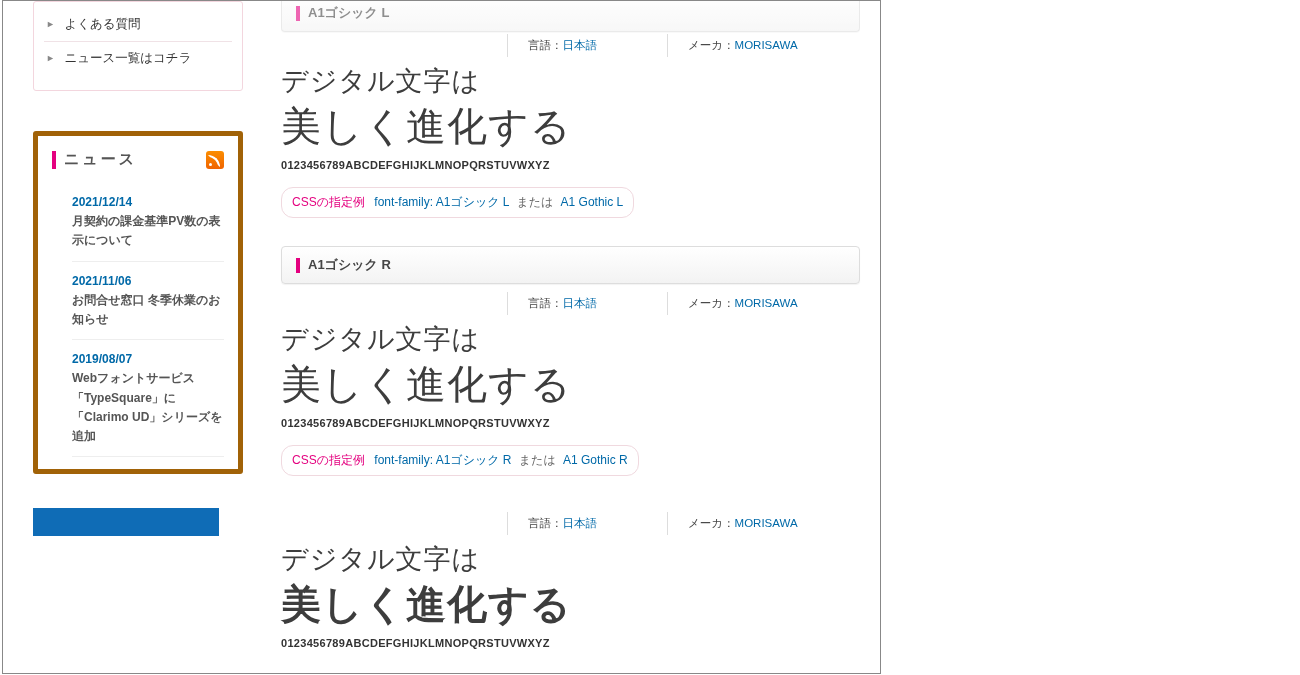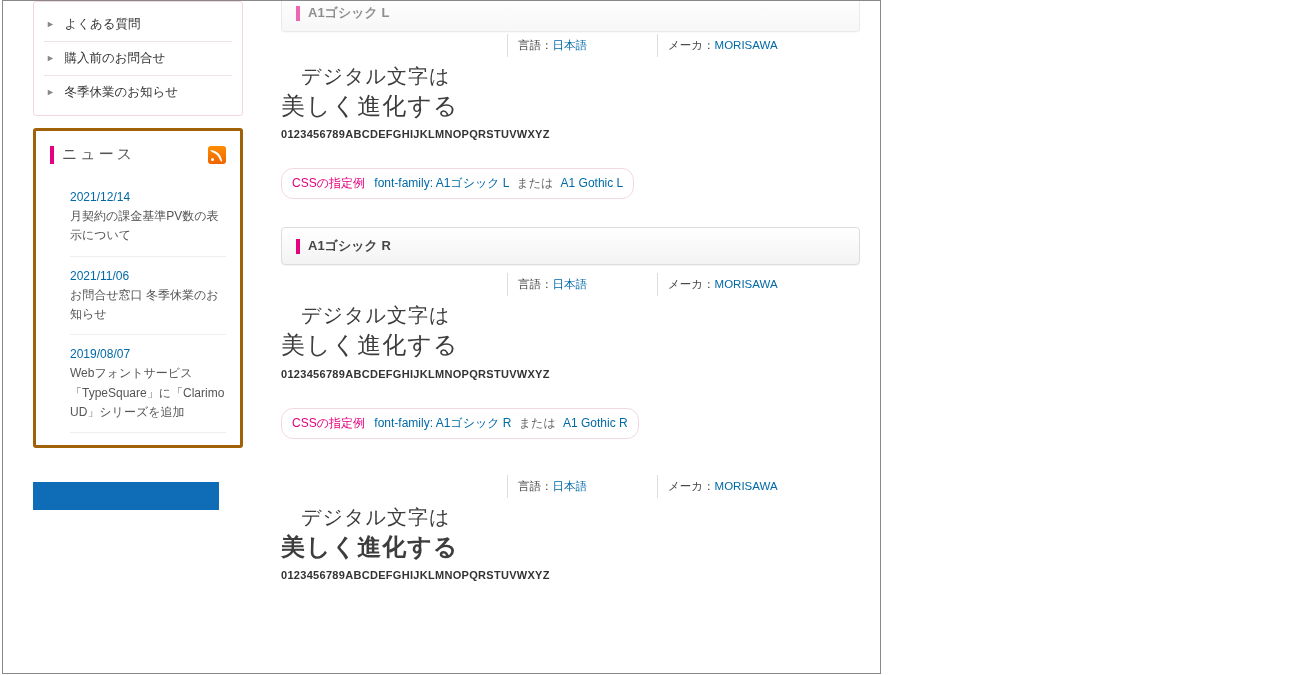--- a/index.html
+++ b/index.html
@@ -25,43 +25,44 @@
     padding: 0 20px 0 30px;
   }
   .sidebar {
     width: 210px;
     flex-shrink: 0;
     padding-top: 0;
   }
   .nav-box {
     border: 1px solid #f3d6de;
     border-radius: 3px;
-    padding: 6px 10px 6px;
-    margin-bottom: 12px;
+    padding: 6px 10px 15px;
+    margin-bottom: 40px;
     background: #fff;
   }
   .nav-item {
     padding: 8px 4px 8px 2px;
     font-size: 12.5px;
     color: #333;
     border-bottom: 1px solid #f0e2e6;
     cursor: pointer;
   }
   .nav-item:last-child { border-bottom: none; }
   .nav-bullet {
     display: inline-block;
     color: #888;
     margin-right: 6px;
     font-size: 9px;
     vertical-align: 1px;
   }
   .news-box {
-    border: 3px solid #a16207;
+    border: 5px solid #a16207;
     border-radius: 3px;
     padding: 14px 14px 12px;
+    font-weight: bold;
   }
   .news-head {
     display: flex;
     align-items: center;
     justify-content: space-between;
     margin-bottom: 14px;
   }
   .news-title-wrap {
     display: flex;
     align-items: center;
@@ -164,50 +165,49 @@
     color: #444;
     text-align: center;
   }
   .meta-row {
     display: flex;
     padding: 8px 0 4px;
   }
   .meta-cell {
     font-size: 11.5px;
     color: #444;
-    padding: 4px 10px 4px 10px;
+    padding: 4px 10px 4px 20px;
     border-left: 1px solid #ddd;
   }
   .meta-cell:first-child { margin-left: 226px; }
   .meta-cell .mv { color: #0069a8; }
   .sample-line1 {
-    font-size: 20px;
+    font-size: 27px;
     color: #3d3d3d;
     letter-spacing: 1px;
     margin-top: 2px;
-    margin-left: 20px;
   }
   .sample-line2 {
-    font-size: 24px;
+    font-size: 40px;
     color: #3d3d3d;
     letter-spacing: 1px;
     line-height: 1.35;
     font-weight: 400;
   }
   .fw-r .sample-line2 { font-weight: 500; }
   .fw-m .sample-line2 { font-weight: 600; }
   .alnum {
     font-size: 11px;
     color: #333;
     letter-spacing: 0.3px;
     margin-top: 6px;
     font-weight: bold;
   }
   .css-row {
-    margin-top: 28px;
+    margin-top: 16px;
     border: 1px solid #f0d9df;
     border-radius: 12px;
     padding: 6px 10px;
     font-size: 12px;
     display: inline-block;
     min-width: 340px;
   }
   .css-lbl { color: #e4007f; margin-right: 6px; }
   .css-code { color: #0069a8; }
   .css-or { color: #666; margin: 0 4px; }
@@ -223,25 +223,21 @@
   <div class="layout">
 
     <aside class="sidebar">
       <div class="nav-box">
         <div class="nav-item">
           <span class="nav-bullet">►</span>
           <span>よくある質問</span>
         </div>
         <div class="nav-item">
           <span class="nav-bullet">►</span>
-          <span>購入前のお問合せ</span>
-        </div>
-        <div class="nav-item">
-          <span class="nav-bullet">►</span>
-          <span>冬季休業のお知らせ</span>
+          <span>ニュース一覧はコチラ</span>
         </div>
       </div>
 
       <div class="news-box">
         <div class="news-head">
           <div class="news-title-wrap">
             <div class="pink-bar"></div>
             <div class="news-title">ニュース</div>
           </div>
           <div class="rss-icon"></div>

